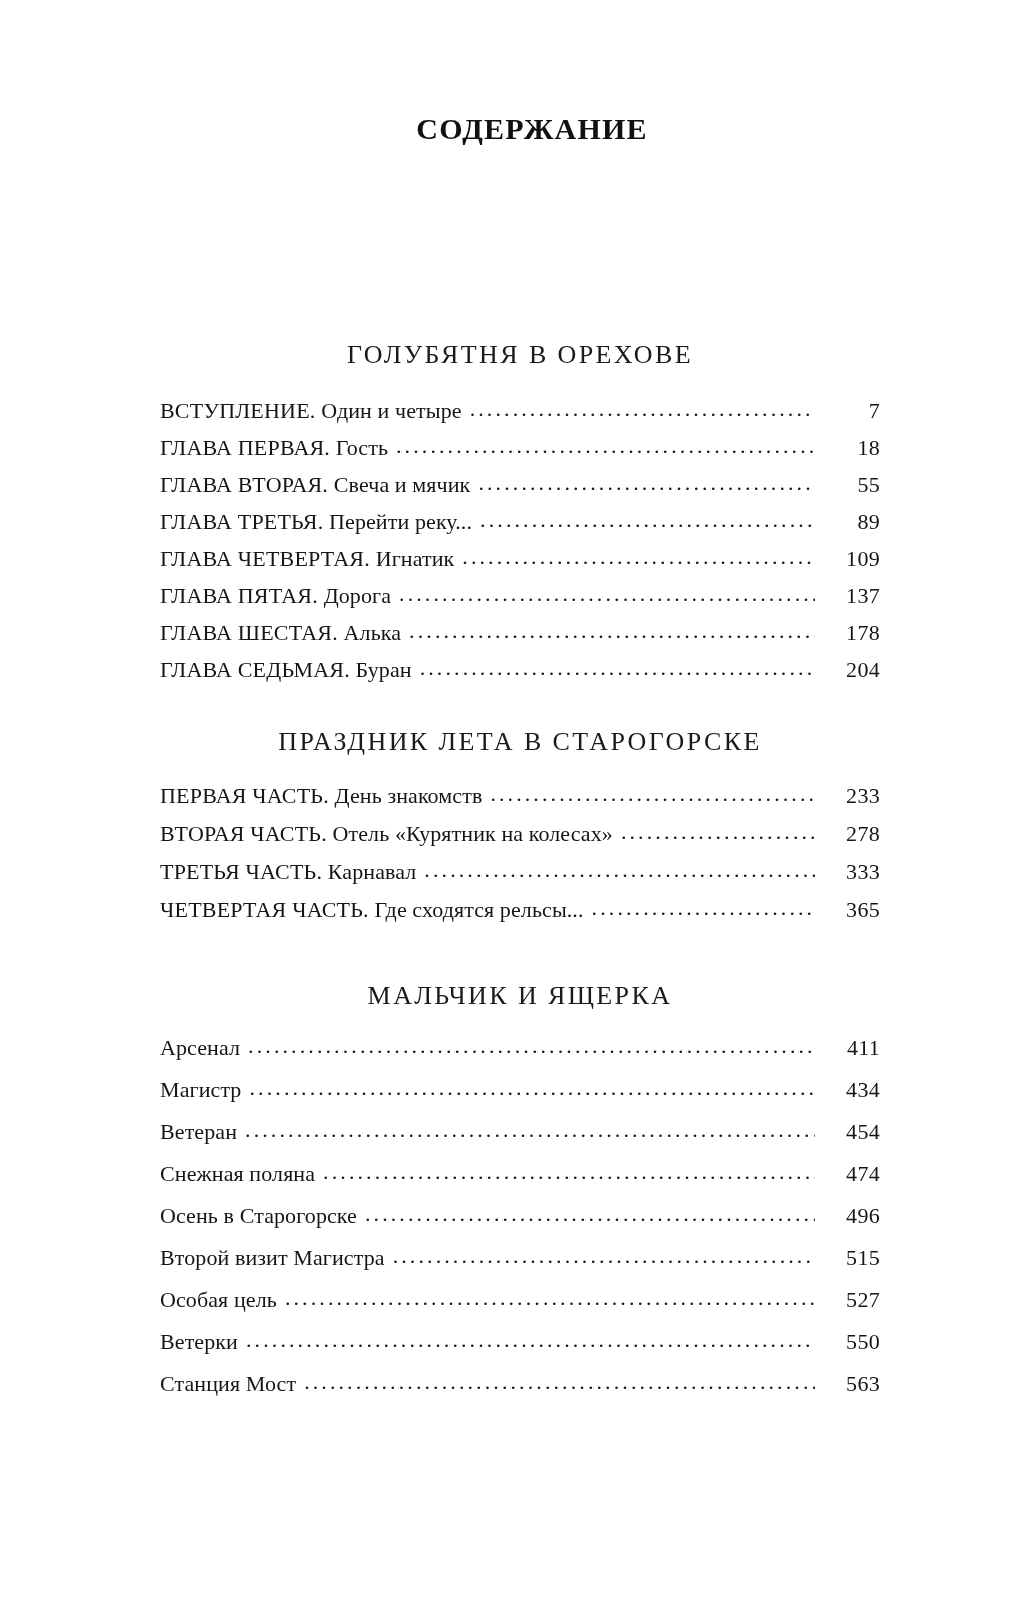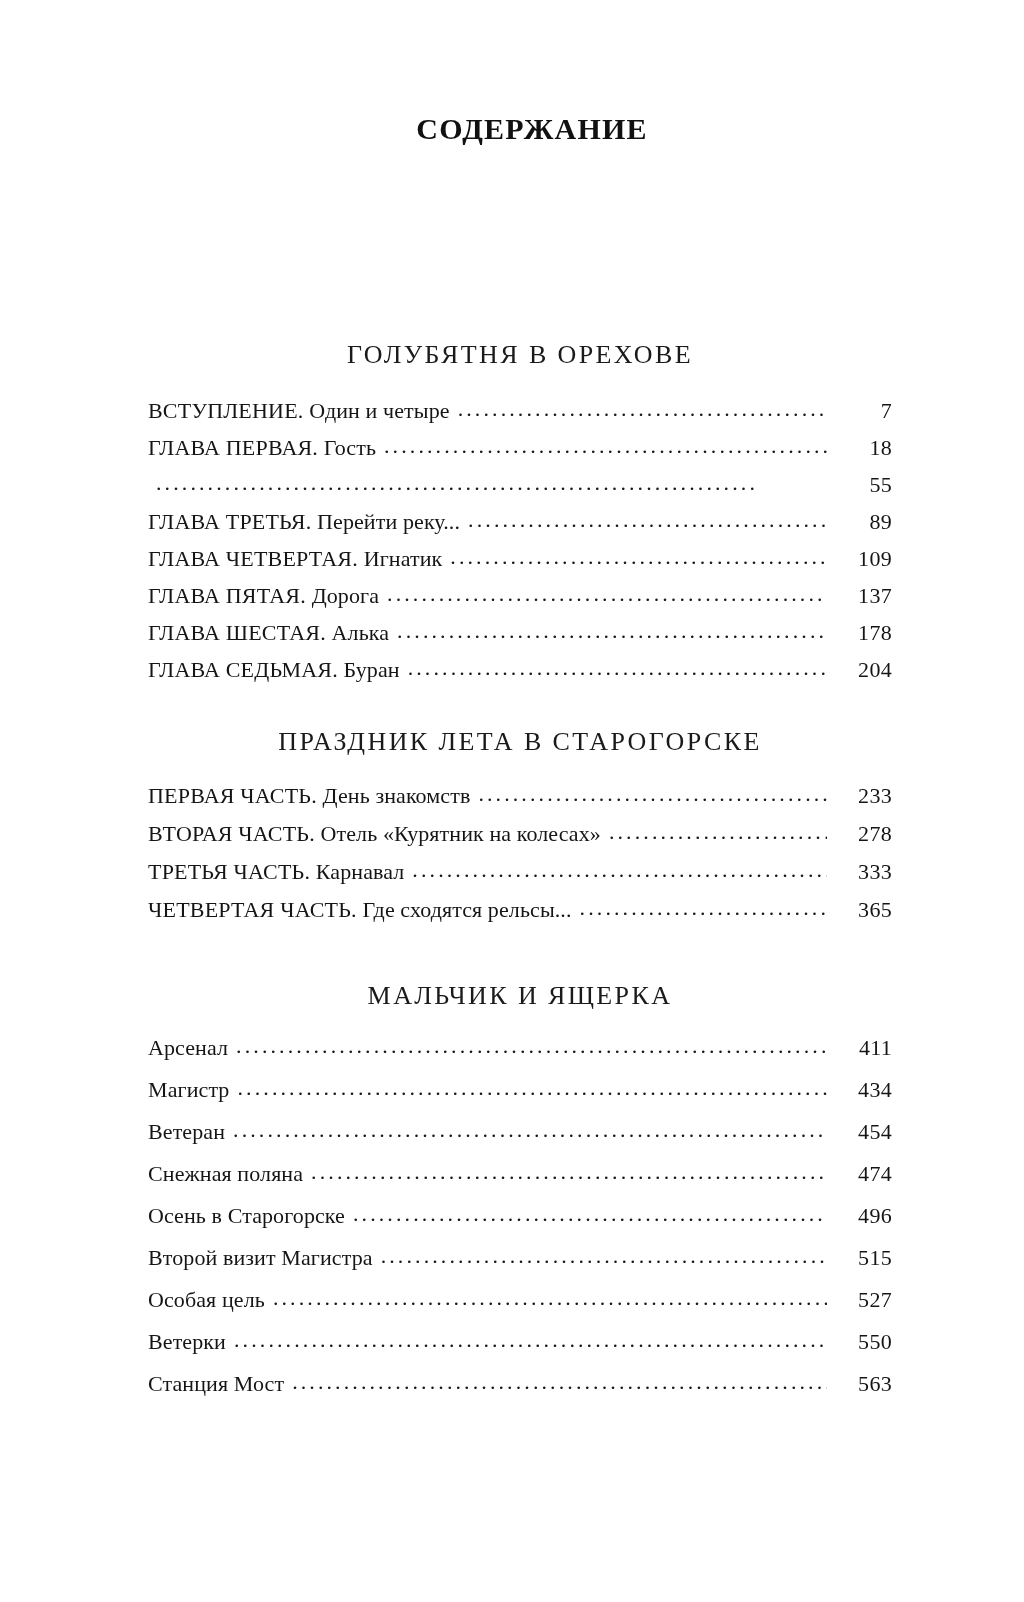--- a/index.html
+++ b/index.html
@@ -60,21 +60,21 @@
     white-space: nowrap;
   }
 
   .section-sec1 .section-title { margin-bottom: 30px; }
   .section-sec2 .section-title { margin-top: 46px; margin-bottom: 28px; }
   .section-sec3 .section-title { margin-top: 60px; margin-bottom: 26px; }
 
   
   .entry-list {
     list-style: none;
-    margin: 0;
+    margin: 12px;
     padding: 0;
   }
 
   .entry {
     display: flex;
     align-items: baseline;
     width: 100%;
     font-size: 22px;
     line-height: 1;
     color: #151515;
@@ -133,20 +133,21 @@
             <span class="entry-text"><span class="entry-prefix">ВСТУПЛЕНИЕ. </span><span class="entry-name">Один и четыре</span></span>
             <span class="leader" aria-hidden="true">......................................................................</span>
             <span class="entry-page">7</span>
           </li>
           <li class="entry">
             <span class="entry-text"><span class="entry-prefix">ГЛАВА ПЕРВАЯ. </span><span class="entry-name">Гость</span></span>
             <span class="leader" aria-hidden="true">......................................................................</span>
             <span class="entry-page">18</span>
           </li>
           <li class="entry">
+            <span class="entry-text"><span class="entry-prefix">ГЛАВА ВТОРАЯ. </span><span class="entry-name">Свеча и мячик</span></span>
             <span class="leader" aria-hidden="true">......................................................................</span>
             <span class="entry-page">55</span>
           </li>
           <li class="entry">
             <span class="entry-text"><span class="entry-prefix">ГЛАВА ТРЕТЬЯ. </span><span class="entry-name">Перейти реку...</span></span>
             <span class="leader" aria-hidden="true">......................................................................</span>
             <span class="entry-page">89</span>
           </li>
           <li class="entry">
             <span class="entry-text"><span class="entry-prefix">ГЛАВА ЧЕТВЕРТАЯ. </span><span class="entry-name">Игнатик</span></span>

